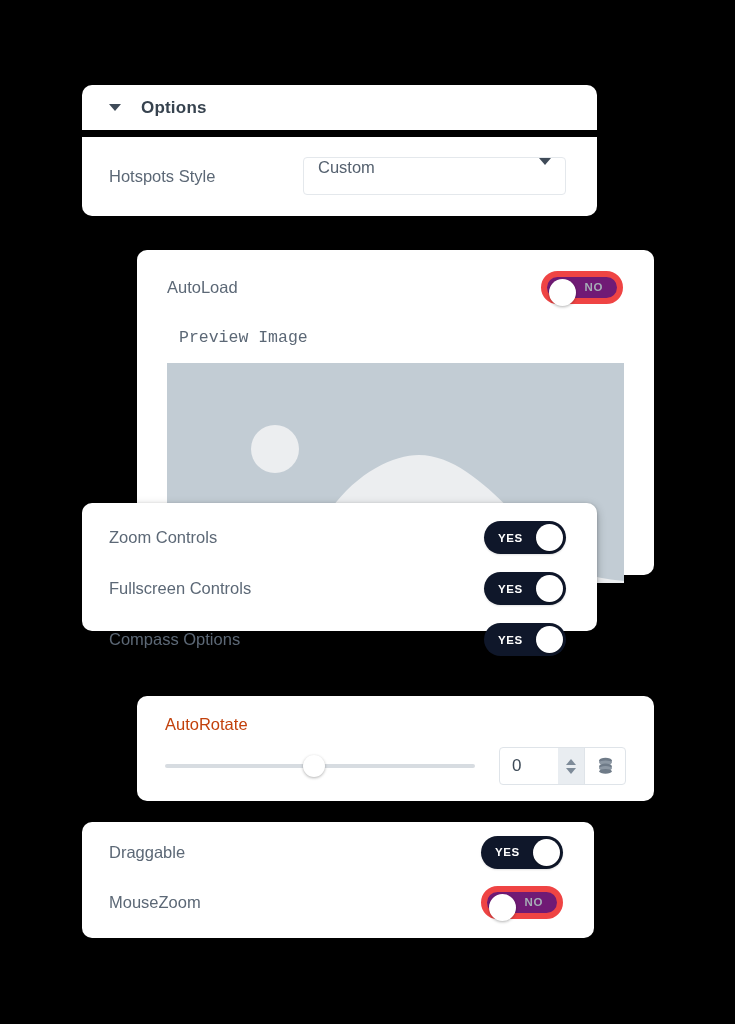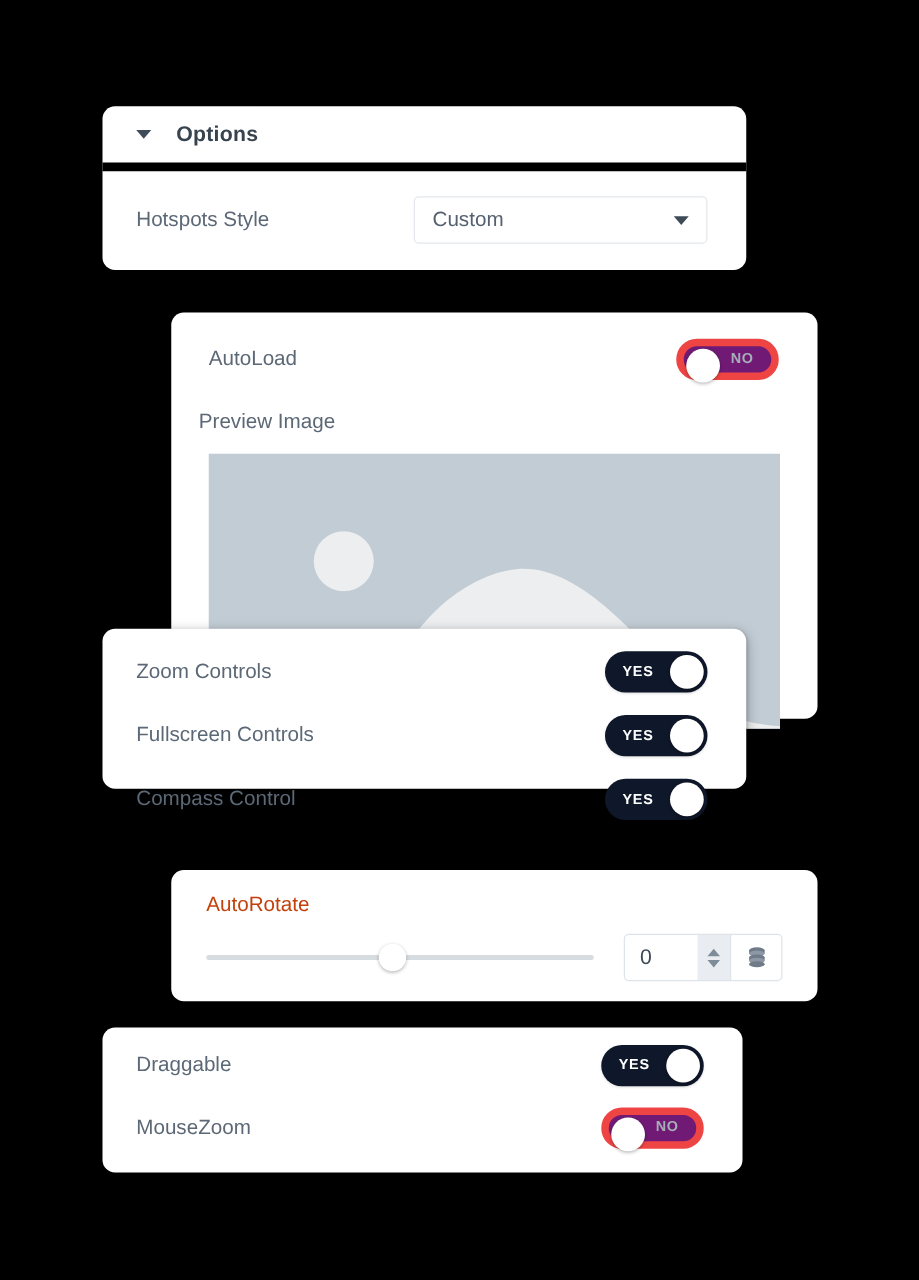--- a/index.html
+++ b/index.html
@@ -66,27 +66,27 @@
     padding: 0 31px 0 27px;
     box-sizing: border-box;
   }
   .field-label {
     font-size: 16.5px;
     color: #5c6876;
     flex: 0 0 auto;
   }
   .select {
     margin-left: auto;
-    width: 235px;
+    width: 263px;
     height: 38px;
     border: 1px solid #e4e8ec;
     border-radius: 4px;
     background: #ffffff;
     display: flex;
-    align-items: center;
+    align-items: flex-start;
     padding: 0 14px;
     box-sizing: border-box;
   }
   .select-value {
     font-size: 16.5px;
     color: #55616f;
   }
   .select-caret {
     margin-left: auto;
     width: 0; height: 0;
@@ -108,22 +108,23 @@
     align-items: center;
     box-sizing: border-box;
   }
   #card-preview .autoload-row {
     height: 74px;
     padding: 0 31px 0 30px;
   }
   .preview-label {
     font-size: 16.5px;
     color: #5c6876;
-    padding: 0 22px;
+    padding: 0 42px;
     margin-top: 4px;
+    font-family: Liberation Mono, monospace;
   }
   .preview-box {
     margin: 16px 30px 0 30px;
     height: 220px;
     background: #c2ccd4;
     position: relative;
     overflow: hidden;
   }
   .preview-box svg { display: block; }
 
@@ -321,21 +322,21 @@
       </div>
     </div>
     <div class="row">
       <span class="field-label">Fullscreen Controls</span>
       <div class="toggle on">
         <span class="txt">YES</span>
         <span class="knob"></span>
       </div>
     </div>
     <div class="row">
-      <span class="field-label">Compass Control</span>
+      <span class="field-label">Compass Options</span>
       <div class="toggle on">
         <span class="txt">YES</span>
         <span class="knob"></span>
       </div>
     </div>
   </div>
 
   <div class="card" id="card-autorotate">
     <div class="autorotate-label">AutoRotate</div>
     <div class="autorotate-controls">

